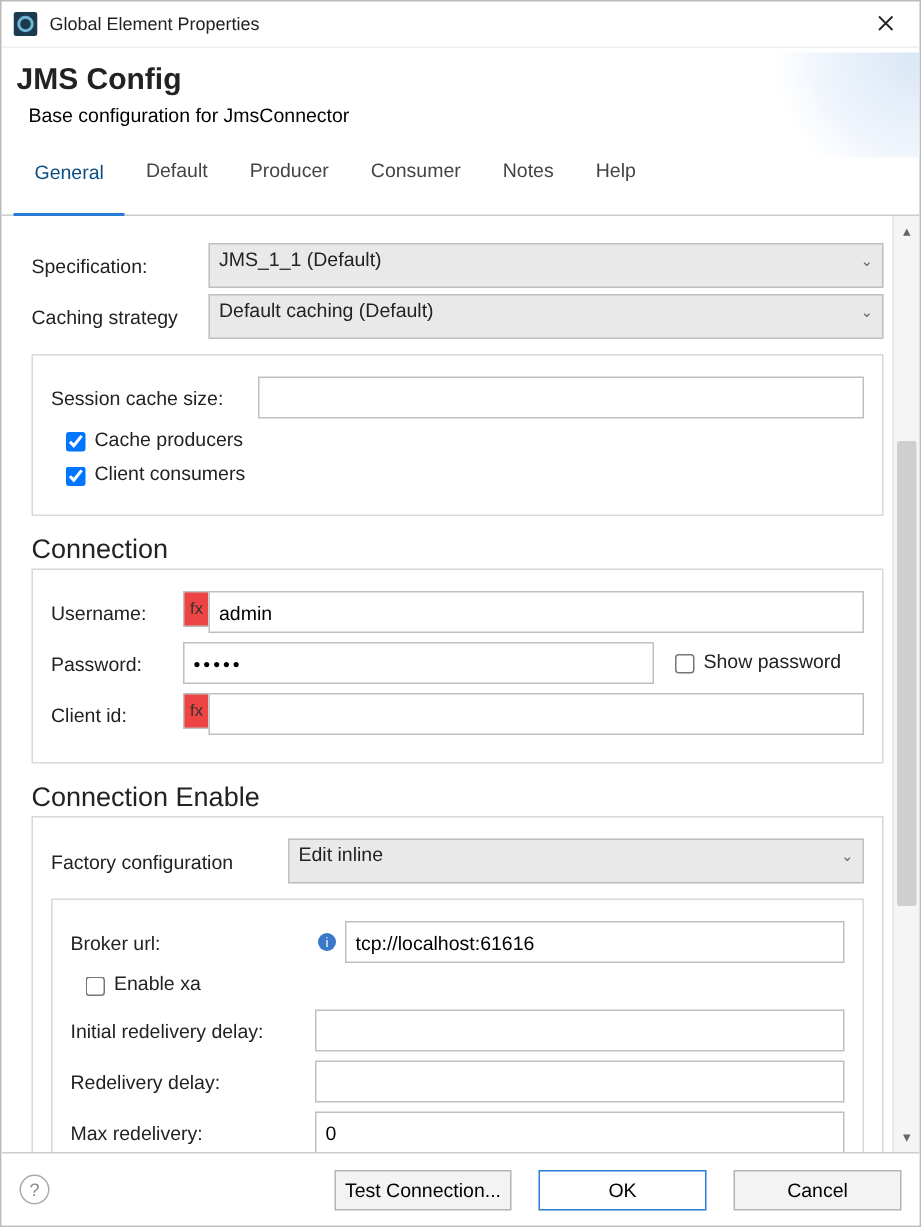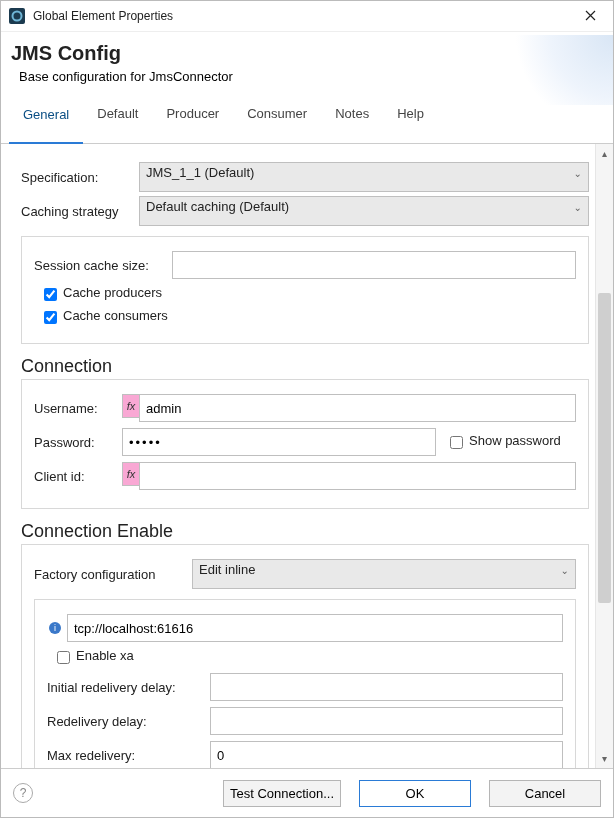--- a/index.html
+++ b/index.html
@@ -22,21 +22,21 @@
   .scroll-thumb{position:absolute;left:2px;right:2px;top:130px;height:310px;background:#cfcfcf;border-radius:2px;cursor:pointer}
   .row{display:flex;align-items:center;margin:4px 0}
   .row label{margin-right:8px}
   .select{flex:1;height:24px;background:#e9e9e9;border:1px solid #bfbfbf;padding:2px 20px 2px 6px;font-size:13px;color:#222;position:relative}
   .select .caret{position:absolute;right:6px;top:5px;font-size:10px;color:#666}
   .txt{flex:1;height:22px;border:1px solid #bfbfbf;padding:2px 6px;font-size:13px;background:#fff}
   fieldset{border:1px solid #d8d8d8;margin:10px 0 12px 0;padding:8px 12px 12px 12px}
   fieldset>.row{margin:6px 0}
   .chk{display:flex;align-items:flex-start;margin:4px 0 4px 6px}
   .chk input{margin-right:6px}
-  .fx{width:16px;height:22px;border:1px solid #bfbfbf;border-right:none;background:#f9a8d4;display:inline-flex;align-items:center;justify-content:center;font-size:11px;font-style:italic;color:#333}
+  .fx{width:16px;height:22px;border:1px solid #bfbfbf;border-right:none;background:#ef4444;display:inline-flex;align-items:center;justify-content:center;font-size:11px;color:#333}
   .input-pair{display:flex;flex:1}
   .icon-i{width:12px;height:12px;margin-left:2px;margin-right:6px;border-radius:50%;background:#3a78c9;color:#fff;font-size:9px;display:inline-flex;align-items:center;justify-content:center}
   .footer{height:48px;border-top:1px solid #ccc;display:flex;align-items:center;padding:0 12px;background:#fff}
   .help{width:18px;height:18px;border:1px solid #aaa;border-radius:50%;display:flex;align-items:center;justify-content:center;color:#888;font-size:12px;cursor:pointer}
   .footer .spacer{flex:1}
   .btn{min-width:112px;height:27px;margin-left:18px;border:1px solid #b5b5b5;background:#f3f3f3;font-size:13px;cursor:pointer}
   .btn.primary{border:1px solid #2a7bd6;background:#fff}
   .sec-title{font-size:18px;color:#222;margin:8px 0 2px 0}
   .spec-label{width:110px}
   .conn-label{width:80px}
@@ -101,21 +101,21 @@
         <div class="row">
           <label style="width:130px">Session cache size:</label>
           <input class="txt" value="" style="">
         </div>
         <div class="chk">
           <input type="checkbox" checked="" style="">
           <span>Cache producers</span>
         </div>
         <div class="chk">
           <input type="checkbox" checked="" style="">
-          <span>Cache consumers</span>
+          <span>Client consumers</span>
         </div>
       </fieldset>
 
       <div class="sec-title">Connection</div>
       <fieldset style="margin-top:2px">
         <div class="row">
           <label class="conn-label">Username:</label>
           <div class="input-pair">
             <span class="fx">fx</span>
             <input class="txt" value="admin" style="">
@@ -143,20 +143,21 @@
         <div class="row">
           <label class="fact-label">Factory configuration</label>
           <div class="select">
             <span>Edit inline</span>
             <span class="caret">⌄</span>
           </div>
         </div>
 
         <fieldset style="margin-top:10px">
           <div class="row">
+            <label class="inner-label">Broker url:</label>
             <span class="icon-i">i</span>
             <input class="txt" value="tcp://localhost:61616" style="">
           </div>
           <div class="chk">
             <input type="checkbox" style="">
             <span>Enable xa</span>
           </div>
           <div class="row">
             <label class="inner-label">Initial redelivery delay:</label>
             <input class="txt" value="" style="">

